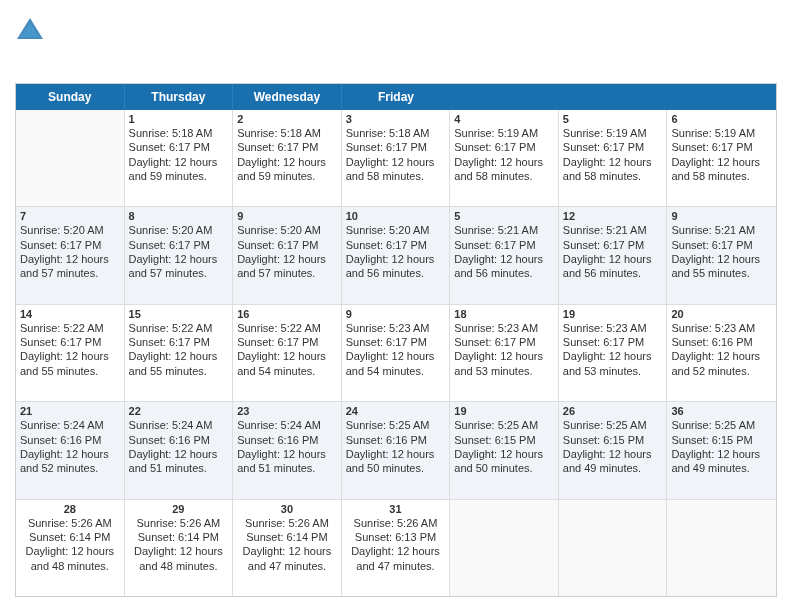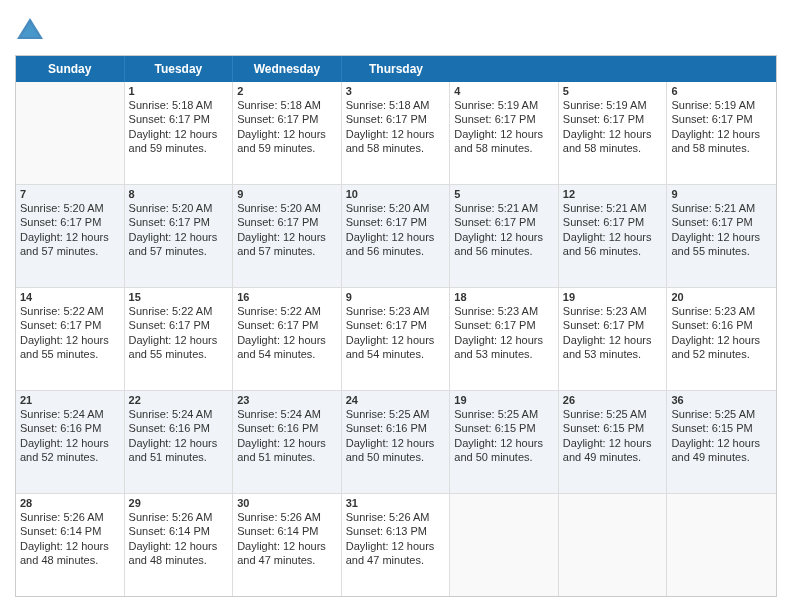--- a/index.html
+++ b/index.html
@@ -58,20 +58,21 @@
     }
     .title-location {
       font-size: 16px;
       color: #555;
     }
     .calendar {
       flex: 1;
       display: flex;
       flex-direction: column;
       border: 1px solid #ccc;
+      margin-top: 28px;
     }
     .cal-header {
       display: grid;
       grid-template-columns: repeat(7, 1fr);
       background: #1a6faf;
     }
     .cal-header-cell {
       color: white;
       font-size: 12px;
       font-weight: bold;
@@ -84,21 +85,21 @@
       flex: 1;
       display: flex;
       flex-direction: column;
     }
     .cal-row {
       display: grid;
       grid-template-columns: repeat(7, 1fr);
       flex: 1;
       border-bottom: 1px solid #ddd;
     }
-    .cal-row:last-child { border-bottom: none; }
+    .cal-row:last-child { border-bottom: none; text-align: center; }
     .cal-cell {
       border-right: 1px solid #ddd;
       padding: 3px 4px;
       font-size: 9.5px;
       color: #333;
       background: #fff;
       min-height: 0;
     }
     .cal-cell:last-child { border-right: none; }
     .cal-cell.empty { background: #f9f9f9; }
@@ -131,23 +132,23 @@
     </div>
     <div class="title-section">
       <div class="title-month"></div>
       <div class="title-location"></div>
     </div>
   </div>
 
   <div class="calendar">
     <div class="cal-header">
     <div class="cal-header-cell">Sunday</div>
-        <div class="cal-header-cell">Tuesday</div>
+        <div class="cal-header-cell">Thursday</div>
         <div class="cal-header-cell">Wednesday</div>
-        <div class="cal-header-cell">Thursday</div>
+        <div class="cal-header-cell">Friday</div>
       </div>
     <div class="cal-body">
     <div class="cal-row">
           <div class="cal-cell empty"></div>
           <div class="cal-cell">
             <div class="day-num">1</div>
             <div class="cell-text" style="white-space: pre-line;">Sunrise: 5:18 AM
 Sunset: 6:17 PM
 Daylight: 12 hours
 and 59 minutes.</div>

